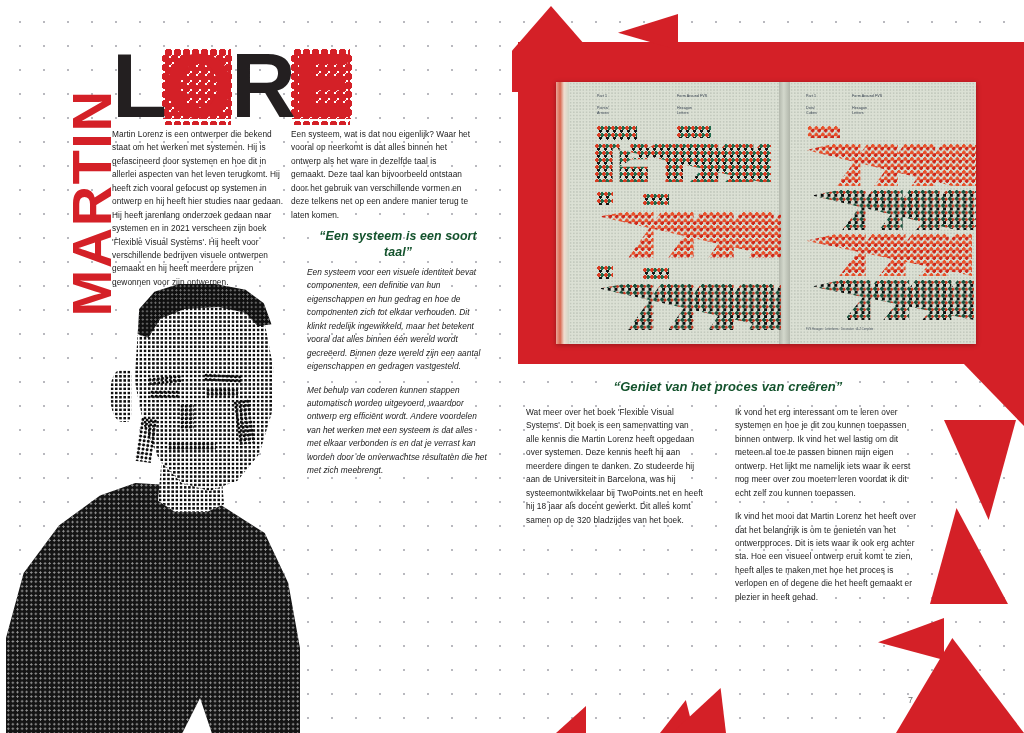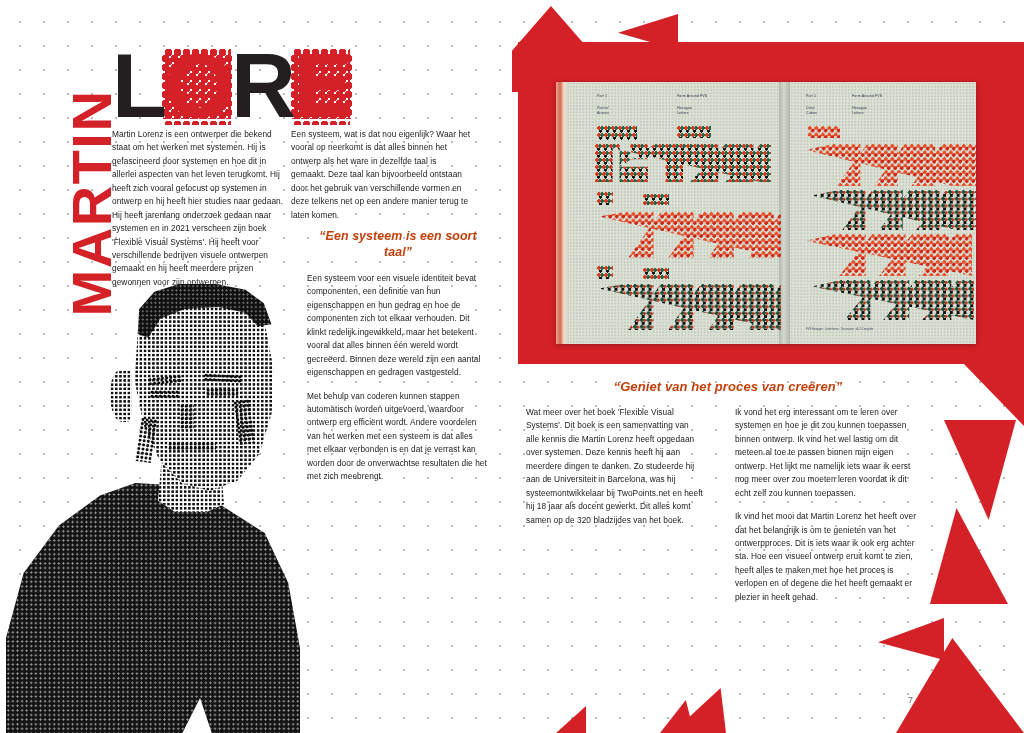--- a/index.html
+++ b/index.html
@@ -296,21 +296,21 @@
   .col p:last-child { margin-bottom: 0; }
 
   .col-1 { left: 112px; top: 128px; width: 176px; }
   .col-2 { left: 291px; top: 128px; width: 182px; }
   .col-3 { left: 526px; top: 406px; width: 178px; }
   .col-4 { left: 735px; top: 406px; width: 182px; }
 
   .pullquote {
     position: absolute;
     z-index: 5;
-    color: #c2410c;
+    color: #14532d;
     font-weight: 700;
     font-style: italic;
     text-align: center;
     line-height: 1.32;
     letter-spacing: .1px;
   }
   .pq-1 { left: 307px; top: 228px; width: 182px; font-size: 12.4px; }
   .pq-2 { left: 538px; top: 378px; width: 380px; font-size: 13px; }
 
   .page-number {
@@ -422,21 +422,21 @@
   <div class="col col-1">
     <p>Martin Lorenz is een ontwerper die bekend staat om het werken met systemen. Hij is gefascineerd door systemen en hoe dit in allerlei aspecten van het leven terugkomt. Hij heeft zich vooral gefocust op systemen in ontwerp en hij heeft hier studies naar gedaan. Hij heeft jarenlang onderzoek gedaan naar systemen en in 2021 verscheen zijn boek 'Flexible Visual Systems'. Hij heeft voor verschillende bedrijven visuele ontwerpen gemaakt en hij heeft meerdere prijzen gewonnen  voor zijn ontwerpen.</p>
   </div>
 
   <div class="col col-2">
     <p>Een systeem, wat is dat nou eigenlijk? Waar het vooral op neerkomt is dat alles binnen het ontwerp als het ware in dezelfde taal is gemaakt. Deze taal kan bijvoorbeeld ontstaan door het gebruik van verschillende vormen en deze telkens net op een andere manier terug te laten komen.</p>
   </div>
 
   <div class="pullquote pq-1">“Een systeem is een soort taal”</div>
 
-  <div class="col" style="left:307px; top:272px; width:182px;">
+  <div class="col" style="left:307px; top:266px; width:182px;font-style:italic;">
     <p>Een systeem voor een visuele identiteit bevat componenten, een definitie van hun eigenschappen en hun gedrag en hoe de componenten zich tot elkaar verhouden. Dit klinkt redelijk ingewikkeld, maar het betekent vooral dat alles binnen één wereld wordt gecreëerd. Binnen deze wereld zijn een aantal eigenschappen en gedragen vastgesteld.</p>
     <p>Met behulp van coderen kunnen stappen automatisch worden uitgevoerd, waardoor ontwerp erg efficiënt wordt. Andere voordelen van het werken met een systeem is dat alles met elkaar verbonden is en dat je verrast kan worden door de onverwachtse resultaten die het met zich meebrengt.</p>
   </div>
 
   <div class="pullquote pq-2">“Geniet van het proces van creëren”</div>
 
   <div class="col col-3">
     <p>Wat meer over het boek 'Flexible Visual Systems'. Dit boek is een samenvatting van alle kennis die Martin Lorenz heeft opgedaan over systemen. Deze kennis heeft hij aan meerdere dingen te danken. Zo studeerde hij aan de Universiteit in Barcelona, was hij systeemontwikkelaar bij TwoPoints.net en heeft hij 18 jaar als docent gewerkt. Dit alles komt samen op de 320 bladzijdes van het boek.</p>
   </div>
 

